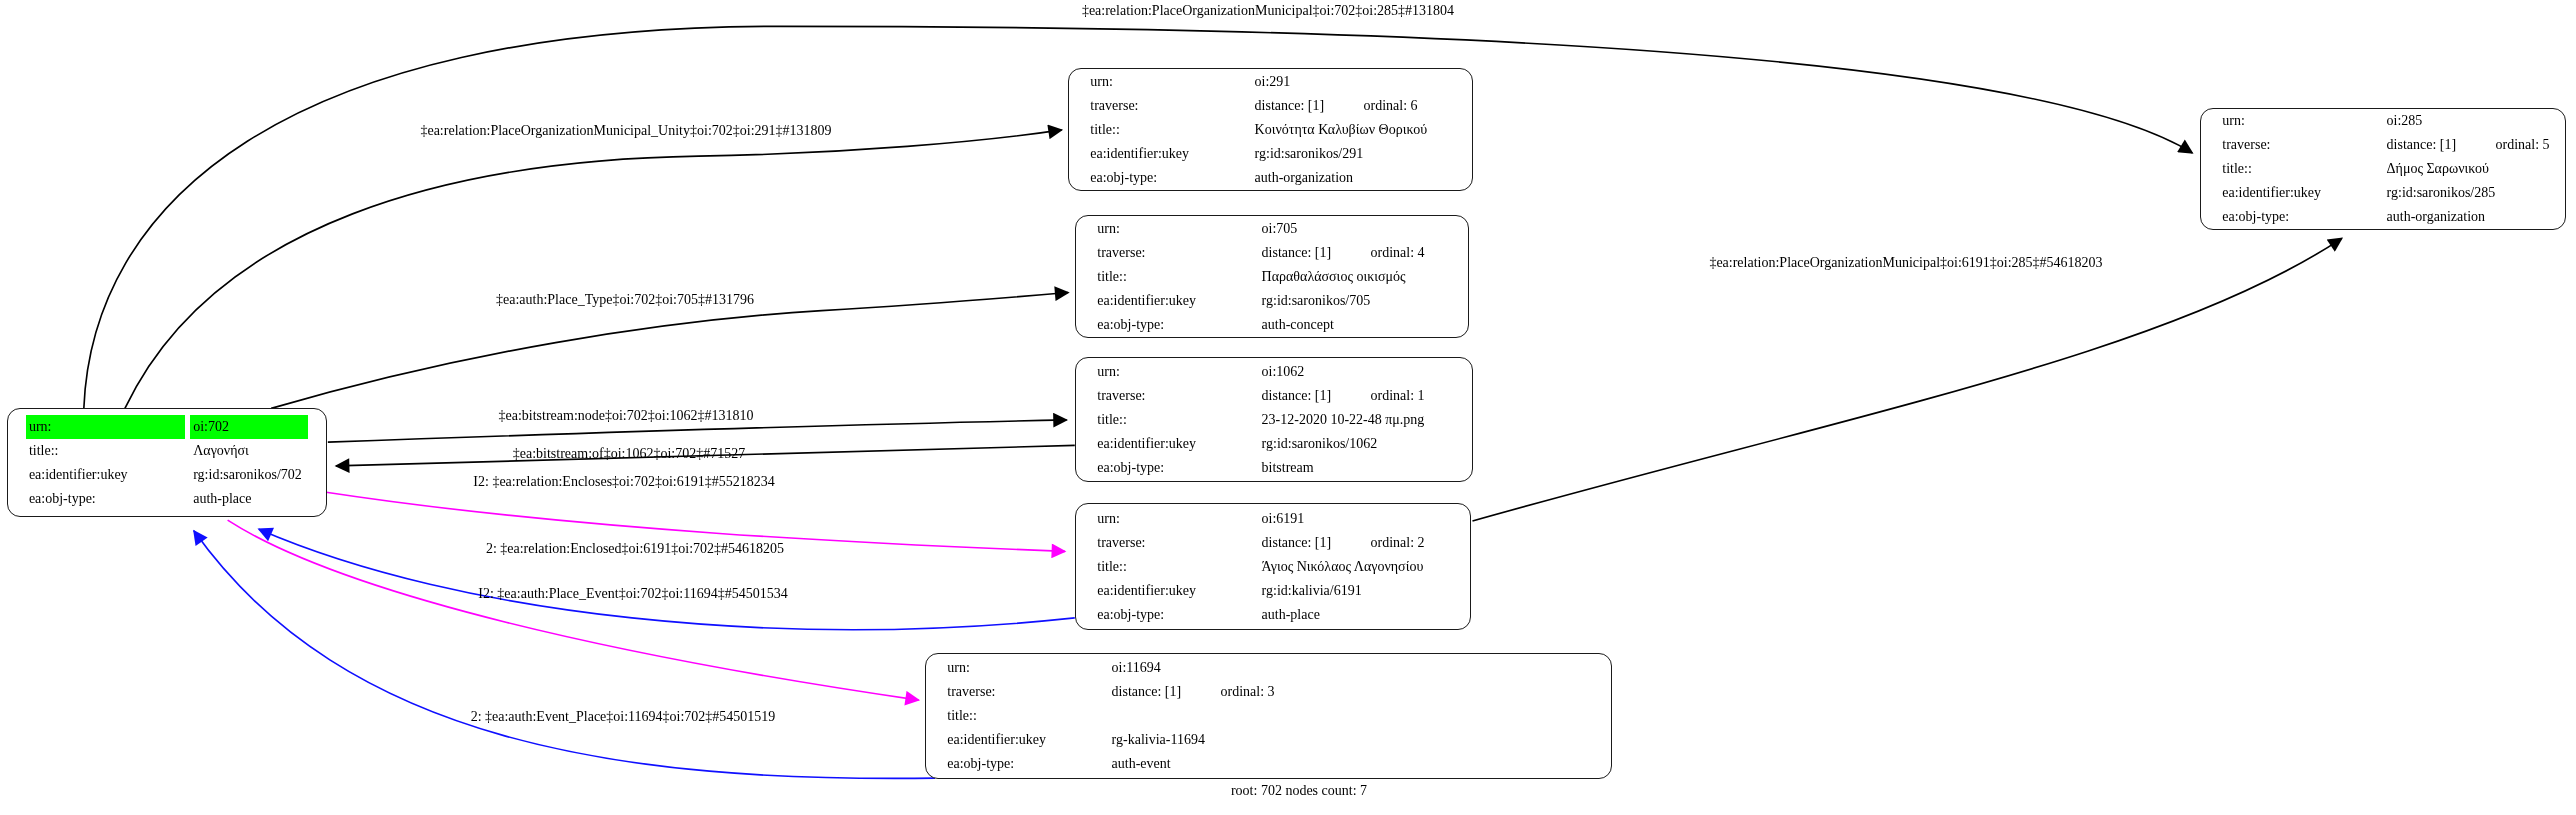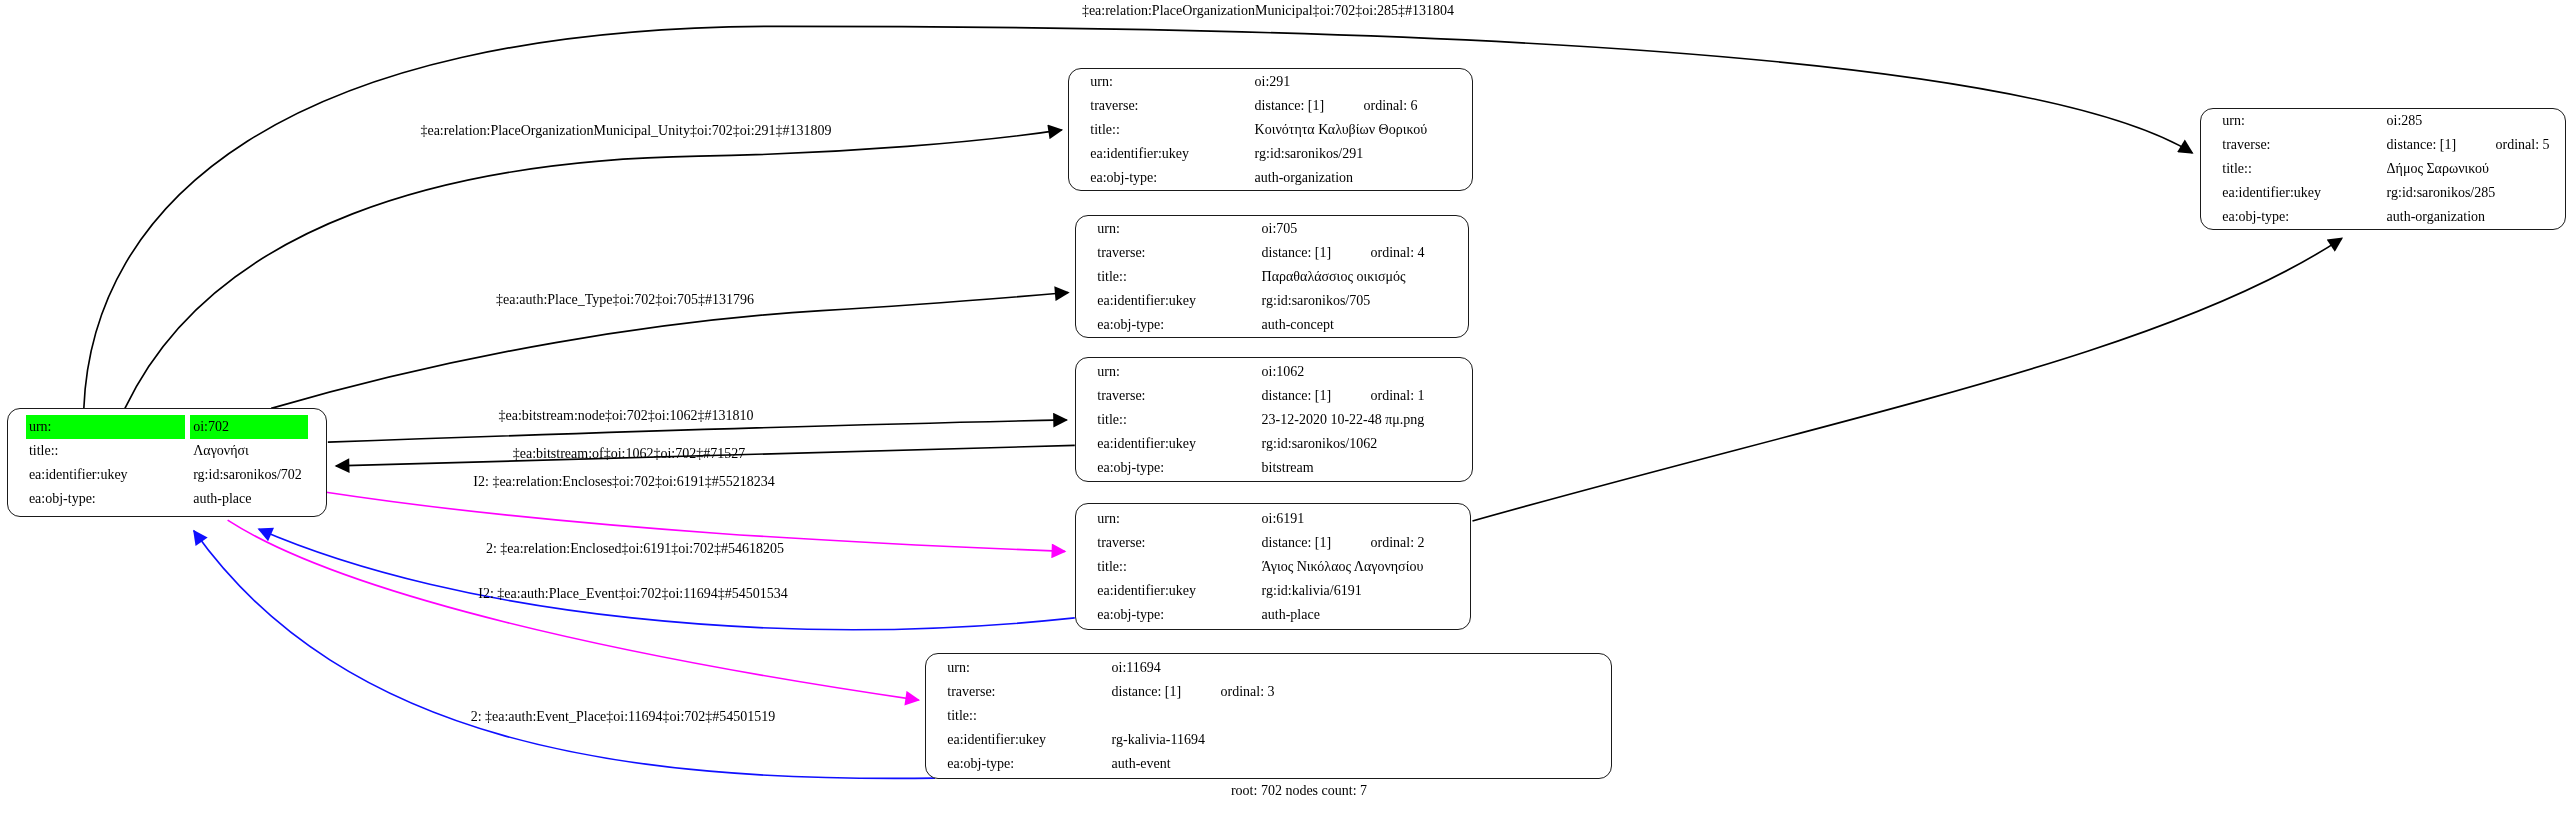--- a/index.html
+++ b/index.html
@@ -238,17 +238,18 @@
   <div id="labels-layer">
       <div class="edge-label" style="left: 1268px; top: 3.3px;">‡ea:relation:PlaceOrganizationMunicipal‡oi:702‡oi:285‡#131804</div>
       <div class="edge-label" style="left: 626px; top: 123px;">‡ea:relation:PlaceOrganizationMunicipal_Unity‡oi:702‡oi:291‡#131809</div>
       <div class="edge-label" style="left: 625px; top: 292px;">‡ea:auth:Place_Type‡oi:702‡oi:705‡#131796</div>
       <div class="edge-label" style="left: 626px; top: 408px;">‡ea:bitstream:node‡oi:702‡oi:1062‡#131810</div>
       <div class="edge-label" style="left: 629px; top: 446px;">‡ea:bitstream:of‡oi:1062‡oi:702‡#71527</div>
       <div class="edge-label" style="left: 624px; top: 474px;">I2: ‡ea:relation:Encloses‡oi:702‡oi:6191‡#55218234</div>
       <div class="edge-label" style="left: 635px; top: 541px;">2: ‡ea:relation:Enclosed‡oi:6191‡oi:702‡#54618205</div>
       <div class="edge-label" style="left: 633px; top: 586px;">I2: ‡ea:auth:Place_Event‡oi:702‡oi:11694‡#54501534</div>
       <div class="edge-label" style="left: 623px; top: 683px; margin-top: 26px;">2: ‡ea:auth:Event_Place‡oi:11694‡oi:702‡#54501519</div>
+      <div class="edge-label" style="left: 1906px; top: 255px;">‡ea:relation:PlaceOrganizationMunicipal‡oi:6191‡oi:285‡#54618203</div>
     </div>
 
   <div id="caption">root: 702 nodes count: 7</div>
 </div>
 
 
 </body></html>

